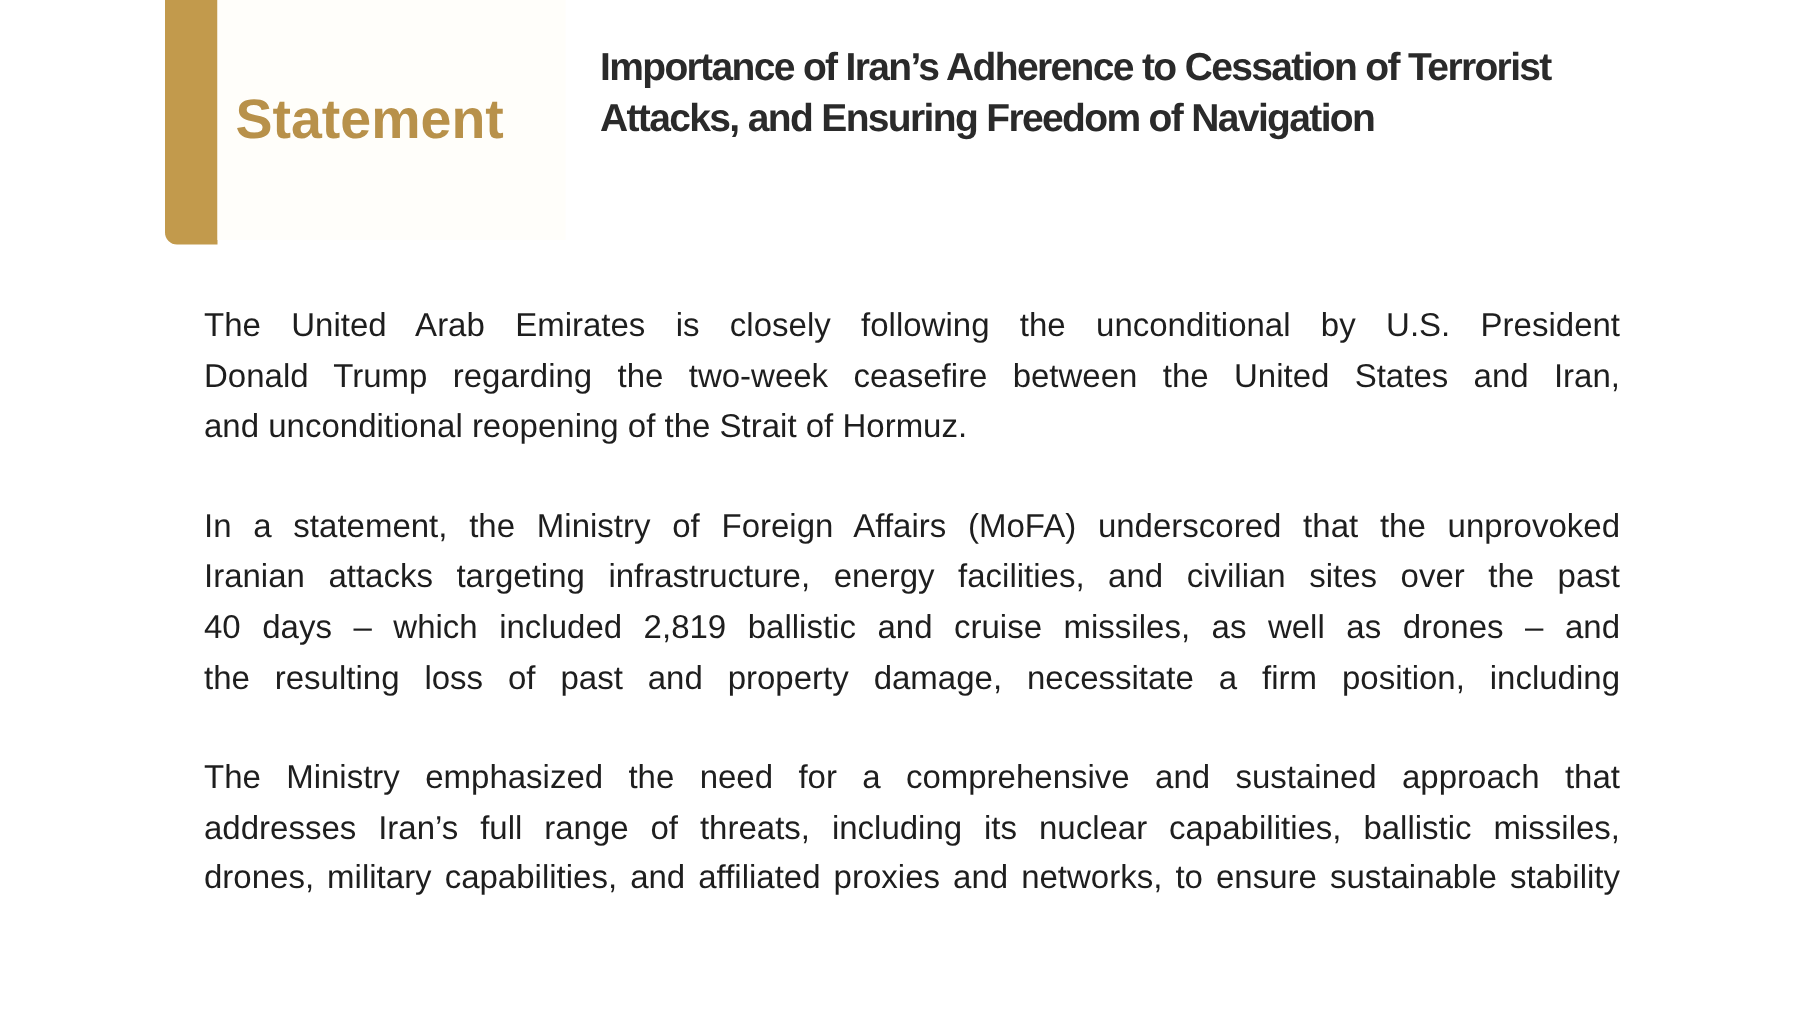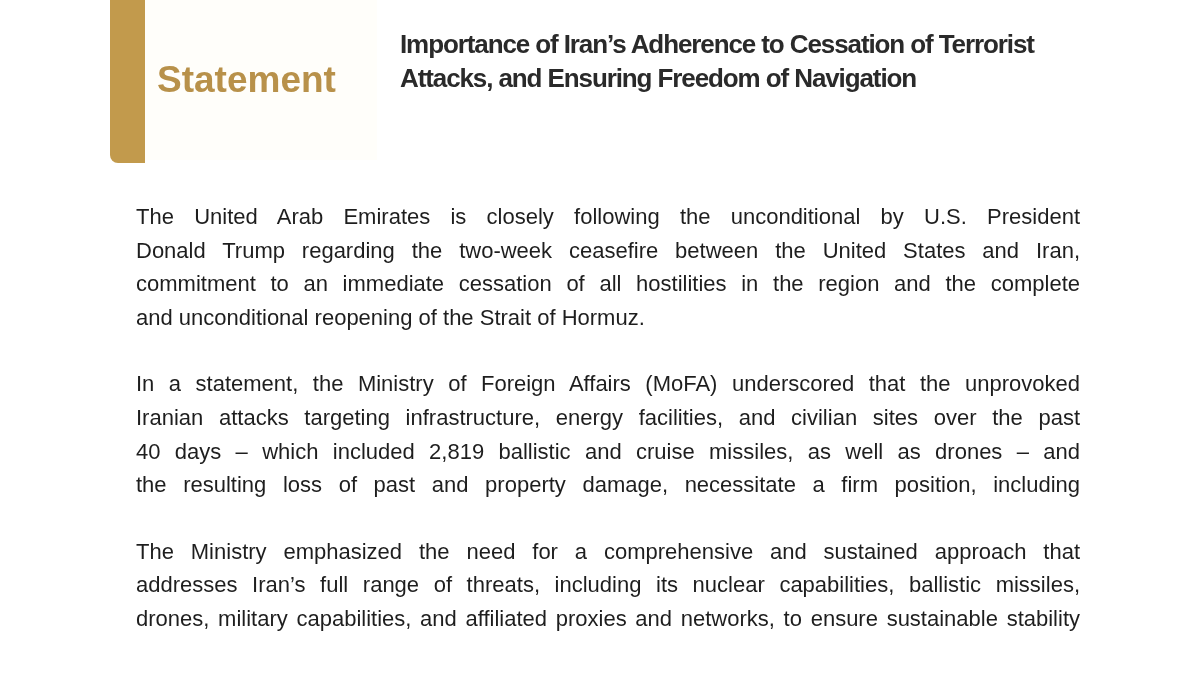--- a/index.html
+++ b/index.html
@@ -95,21 +95,20 @@
 
 <h1 class="headline">
   <span>Importance of Iran’s Adherence to Cessation of Terrorist</span>
   <span>Attacks, and Ensuring Freedom of Navigation</span>
 </h1>
 
 <div class="body">
   <p class="para">
     <span class="line">The United Arab Emirates is closely following the unconditional by U.S. President</span>
     <span class="line">Donald Trump regarding the two-week ceasefire between the United States and Iran,</span>
-    <span class="line">commitment to an immediate cessation of all hostilities in the region and the complete</span>
     <span class="line last">and unconditional reopening of the Strait of Hormuz.</span>
   </p>
   <p class="para">
     <span class="line">In a statement, the Ministry of Foreign Affairs (MoFA) underscored that the unprovoked</span>
     <span class="line">Iranian attacks targeting infrastructure, energy facilities, and civilian sites over the past</span>
     <span class="line">40 days – which included 2,819 ballistic and cruise missiles, as well as drones – and</span>
     <span class="line">the resulting loss of past and property damage, necessitate a firm position, including</span>
   </p>
   <p class="para">
     <span class="line">The Ministry emphasized the need for a comprehensive and sustained approach that</span>

